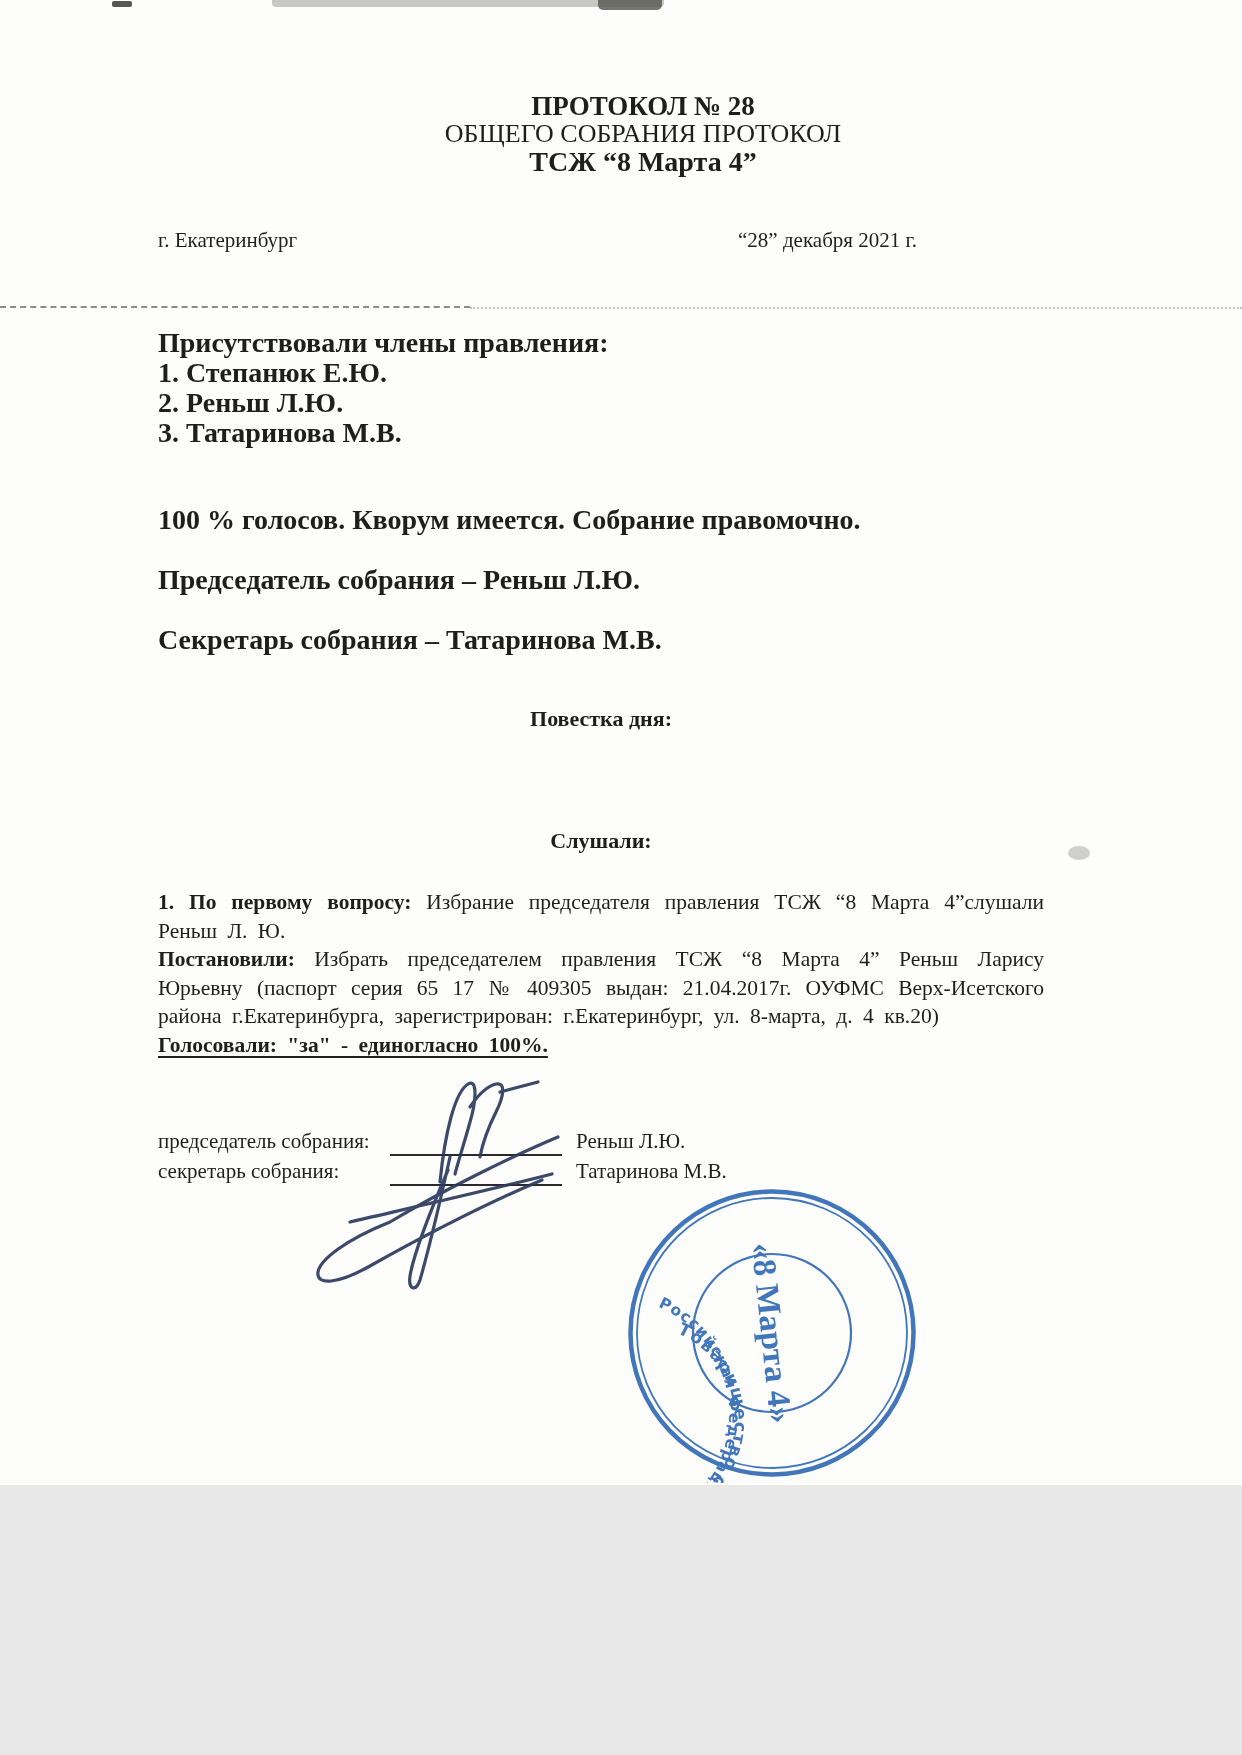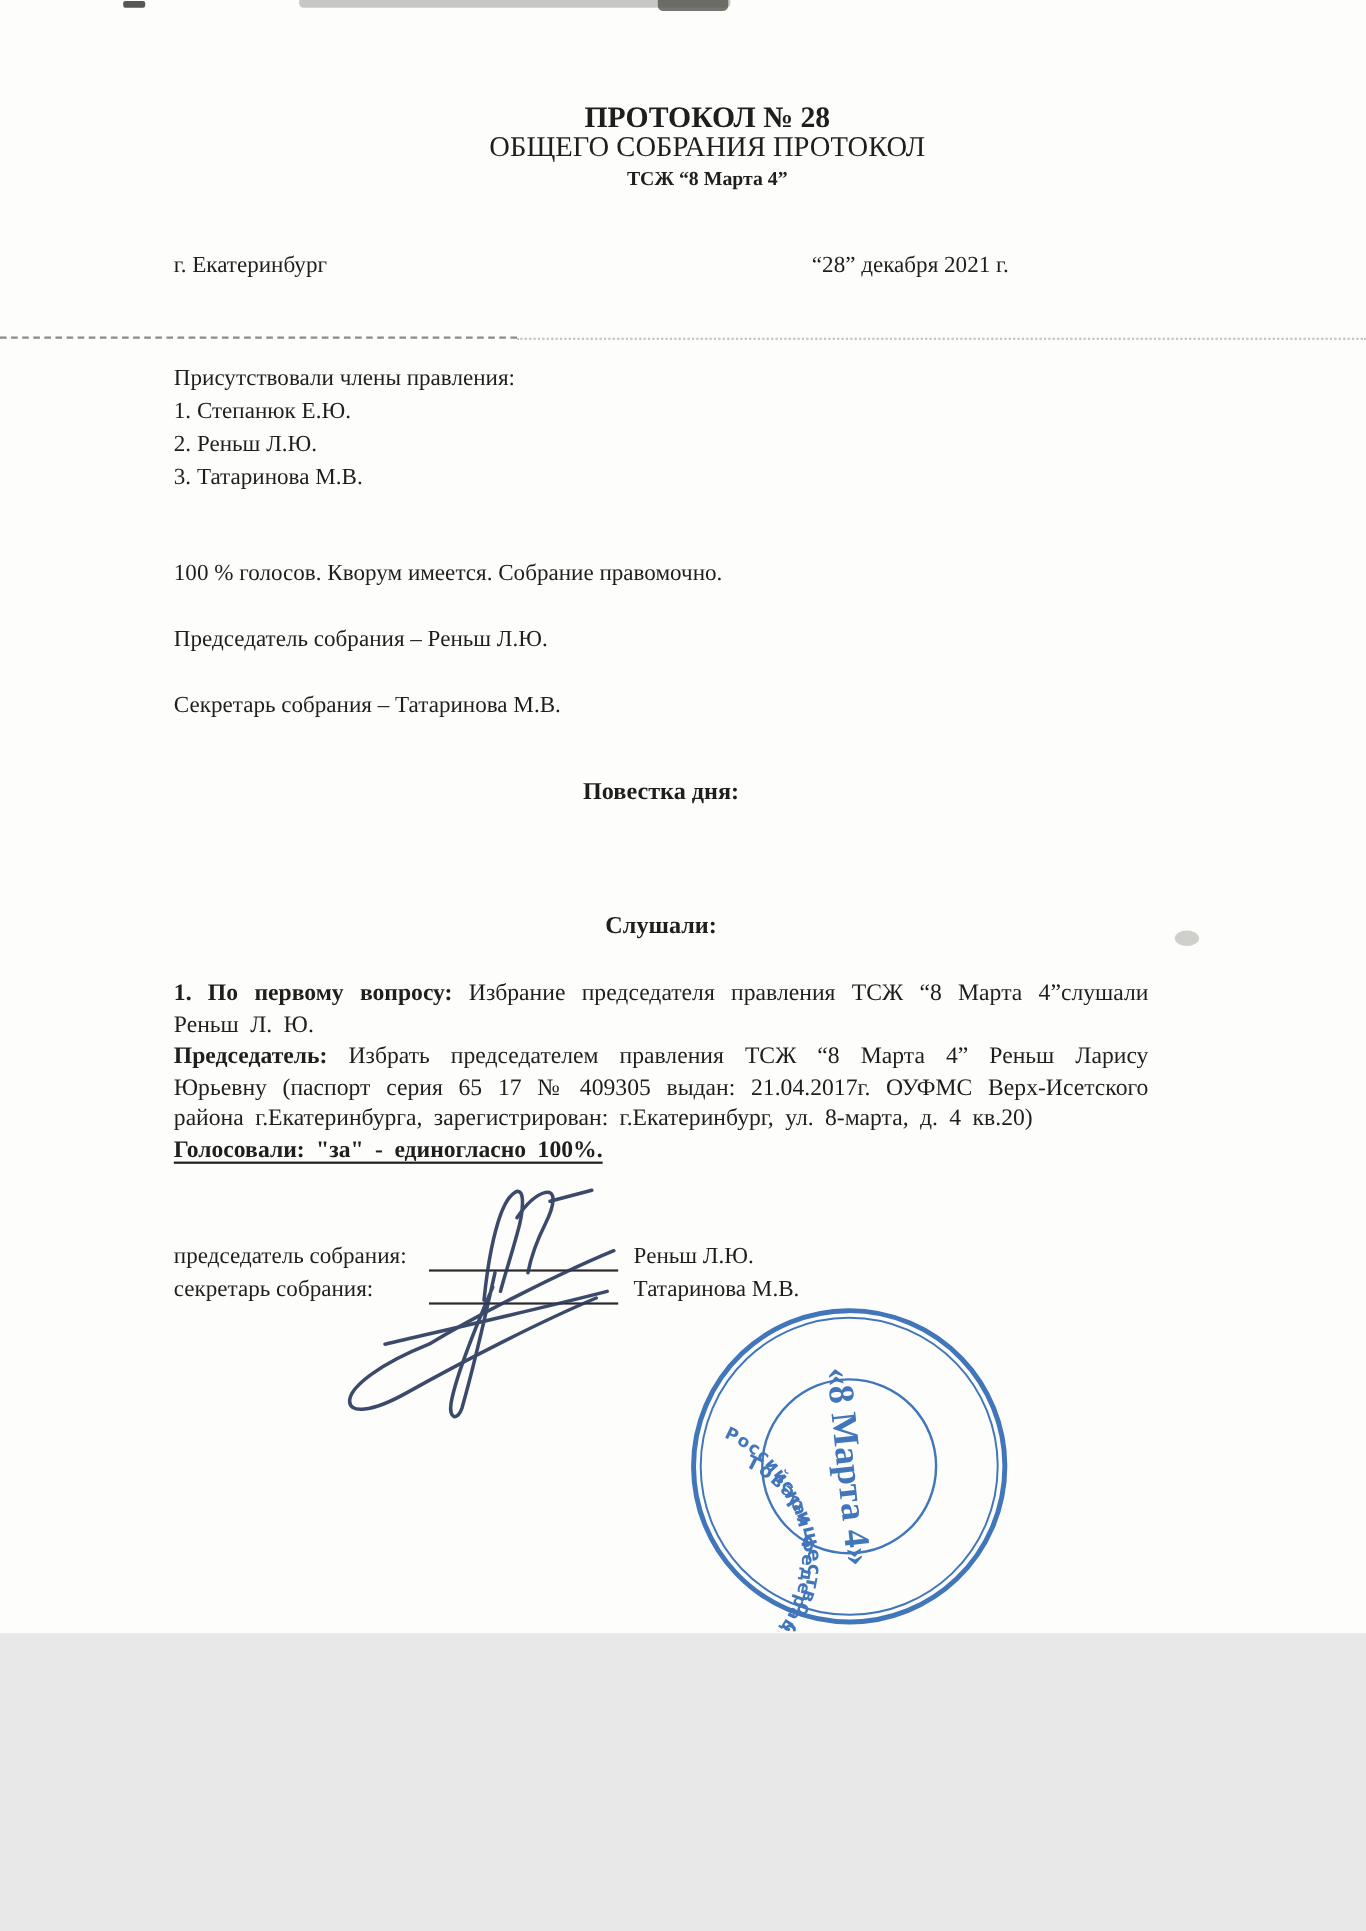--- a/index.html
+++ b/index.html
@@ -6,29 +6,29 @@
   .page{
     position:relative;
     width:1242px;height:1485px;
     background:#fdfdfb;
     overflow:hidden;
     font-family:"Liberation Serif", serif;
     color:#1e1e1e;
   }
   .abs{position:absolute;}
   .content{left:158px;width:886px;}
-  .body-text{font-size:21px;line-height:30px;}
+  .body-text{font-size:28px;line-height:30px;font-weight:bold;}
   .para{font-size:21.5px;line-height:28.5px;text-align:justify;word-spacing:5px;}
   .bold{font-weight:bold;}
   .center{text-align:center;}
   
   .title-block{top:92px;line-height:28px;transform:translateX(42px);}
   .title-l1{font-size:27px;font-weight:bold;}
   .title-l2{font-size:26px;}
-  .title-l3{font-size:18px;font-weight:bold;}
+  .title-l3{font-size:28px;font-weight:bold;}
   
   .meta-row{top:228px;display:flex;justify-content:space-between;font-size:21px;gap:14px;}
   .meta-date{margin-right:127px;}
   
   .section-head{font-size:22px;font-weight:bold;}
   
   .sig-row{display:flex;align-items:flex-end;font-size:21px;line-height:30px;}
   .sig-label{width:232px;}
   .sig-line{display:inline-block;width:172px;border-bottom:2px solid #2a2a2a;height:24px;margin-right:14px;}
   .sig-name{white-space:nowrap;}
@@ -83,21 +83,21 @@
 
   <div class="abs content body-text" style="top:565px;">Председатель собрания – Реньш Л.Ю.</div>
   <div class="abs content center section-head" style="top:706px;">Повестка дня:</div>
 
   <div class="abs content body-text" style="top:625px;">Секретарь собрания – Татаринова М.В.</div>
 
   <div class="abs content center section-head" style="top:828px;">Слушали:</div>
 
   <div class="abs content" style="top:888px;">
     <div class="para"><span class="bold">1. По первому вопросу:</span><span> Избрание председателя правления ТСЖ “8 Марта 4”слушали Реньш Л. Ю.</span></div>
-    <div class="para"><span class="bold">Председатель:</span><span> Избрать председателем правления ТСЖ “8 Марта 4” Реньш Ларису Юрьевну (паспорт серия 65 17 № 409305 выдан: 21.04.2017г. ОУФМС Верх-Исетского района г.Екатеринбурга, зарегистрирован: г.Екатеринбург, ул. 8-марта, д. 4 кв.20)</span></div>
+    <div class="para"><span class="bold">Постановили:</span><span> Избрать председателем правления ТСЖ “8 Марта 4” Реньш Ларису Юрьевну (паспорт серия 65 17 № 409305 выдан: 21.04.2017г. ОУФМС Верх-Исетского района г.Екатеринбурга, зарегистрирован: г.Екатеринбург, ул. 8-марта, д. 4 кв.20)</span></div>
     <div class="para bold voted-line">Голосовали: "за"  - единогласно 100%.</div>
   </div>
 
   <div class="abs content" style="top:1126px;">
     <div class="sig-row">
       <span class="sig-label">председатель собрания:</span>
       <span class="sig-line"></span>
       <span class="sig-name">Реньш Л.Ю.</span>
     </div>
     <div class="sig-row">

